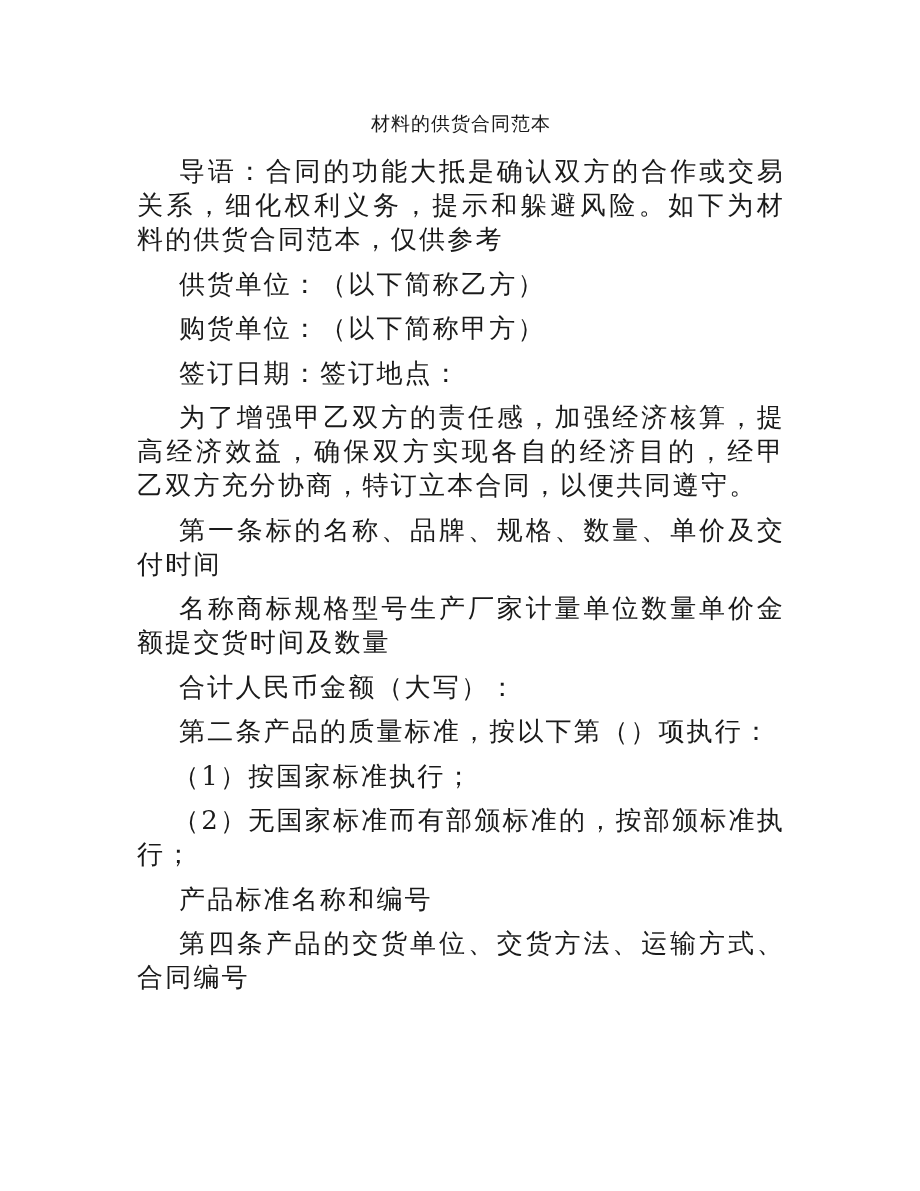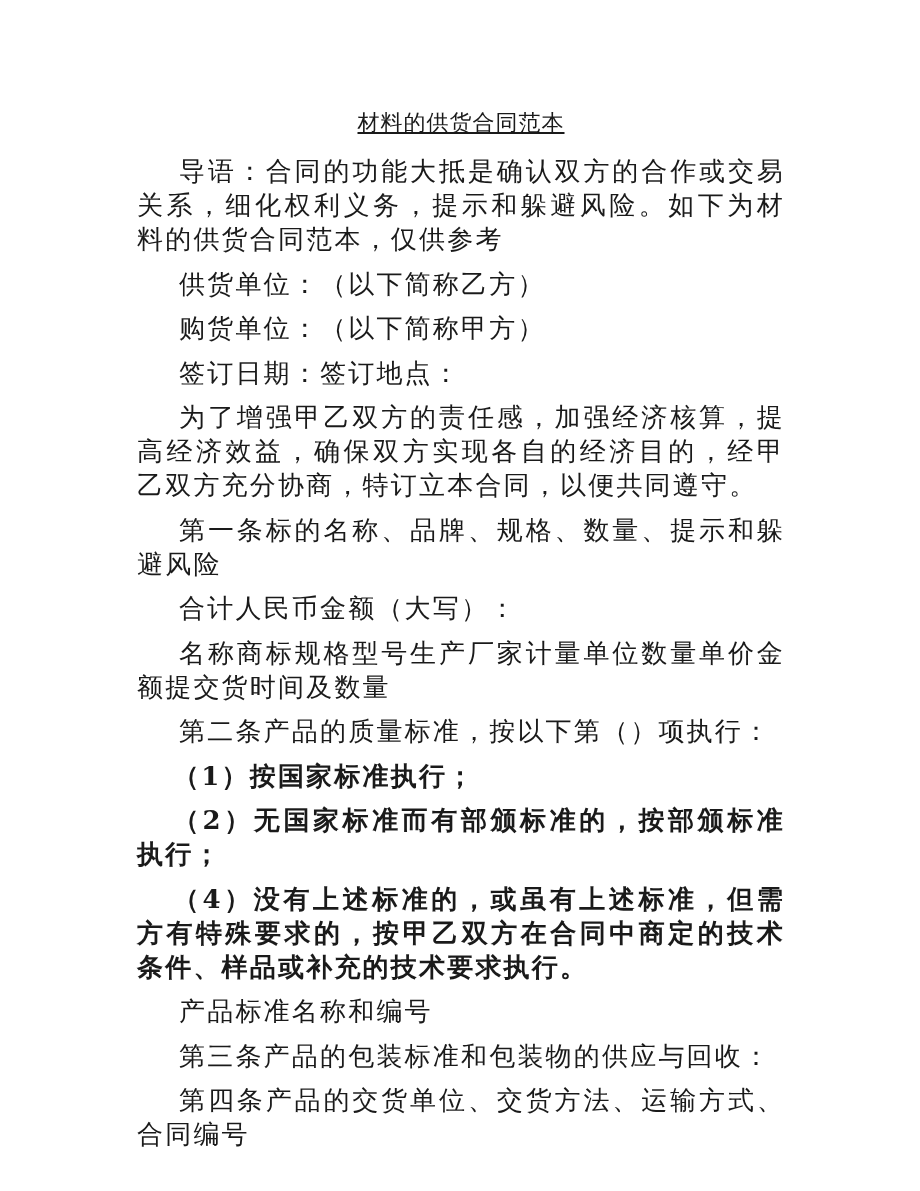--- a/index.html
+++ b/index.html
@@ -1,36 +1,34 @@
 <!DOCTYPE html>
 <html><head>
 <meta charset="utf-8">
 <style>
   html, body { margin: 0; padding: 0; background: #ffffff; }
   body { width: 920px; height: 1191px; position: relative; overflow: hidden;
          font-family: "DejaVu Serif", "Liberation Serif", serif; color: #1a1a1a; }
   .page { position: absolute; left: 137px; top: 108px; width: 648px; }
-  .title { text-align: center; font-size: 22px; line-height: 30px; margin: 0 0 16px 0; letter-spacing: 1px; text-decoration: underline; }
+  .title { text-align: center; font-size: 19px; line-height: 30px; margin: 0 0 16px 0; letter-spacing: 1px; }
   .p { font-size: 26px; line-height: 34px; margin: 0 0 10.5px 0; text-indent: 42px;
        letter-spacing: 2.2px; text-align: justify; }
-  .p.noindent-paren { text-indent: 36px; font-weight: bold; }
+  .p.noindent-paren { text-indent: 36px; }
 </style>
 </head>
 <body>
 
 <div class="page">
   <div class="title">材料的供货合同范本</div>
   <p class="p">导语：合同的功能大抵是确认双方的合作或交易关系，细化权利义务，提示和躲避风险。如下为材料的供货合同范本，仅供参考</p>
   <p class="p">供货单位：（以下简称乙方）</p>
   <p class="p">购货单位：（以下简称甲方）</p>
   <p class="p">签订日期：签订地点：</p>
   <p class="p">为了增强甲乙双方的责任感，加强经济核算，提高经济效益，确保双方实现各自的经济目的，经甲乙双方充分协商，特订立本合同，以便共同遵守。</p>
-  <p class="p">第一条标的名称、品牌、规格、数量、提示和躲避风险</p>
+  <p class="p">第一条标的名称、品牌、规格、数量、单价及交付时间</p>
+  <p class="p">名称商标规格型号生产厂家计量单位数量单价金额提交货时间及数量</p>
   <p class="p">合计人民币金额（大写）：</p>
-  <p class="p">名称商标规格型号生产厂家计量单位数量单价金额提交货时间及数量</p>
   <p class="p">第二条产品的质量标准，按以下第（）项执行：</p>
   <p class="p noindent-paren">（1）按国家标准执行；</p>
   <p class="p noindent-paren">（2）无国家标准而有部颁标准的，按部颁标准执行；</p>
-  <p class="p noindent-paren">（4）没有上述标准的，或虽有上述标准，但需方有特殊要求的，按甲乙双方在合同中商定的技术条件、样品或补充的技术要求执行。</p>
   <p class="p">产品标准名称和编号</p>
-  <p class="p">第三条产品的包装标准和包装物的供应与回收：</p>
   <p class="p">第四条产品的交货单位、交货方法、运输方式、合同编号</p>
 </div>
 
 </body></html>

